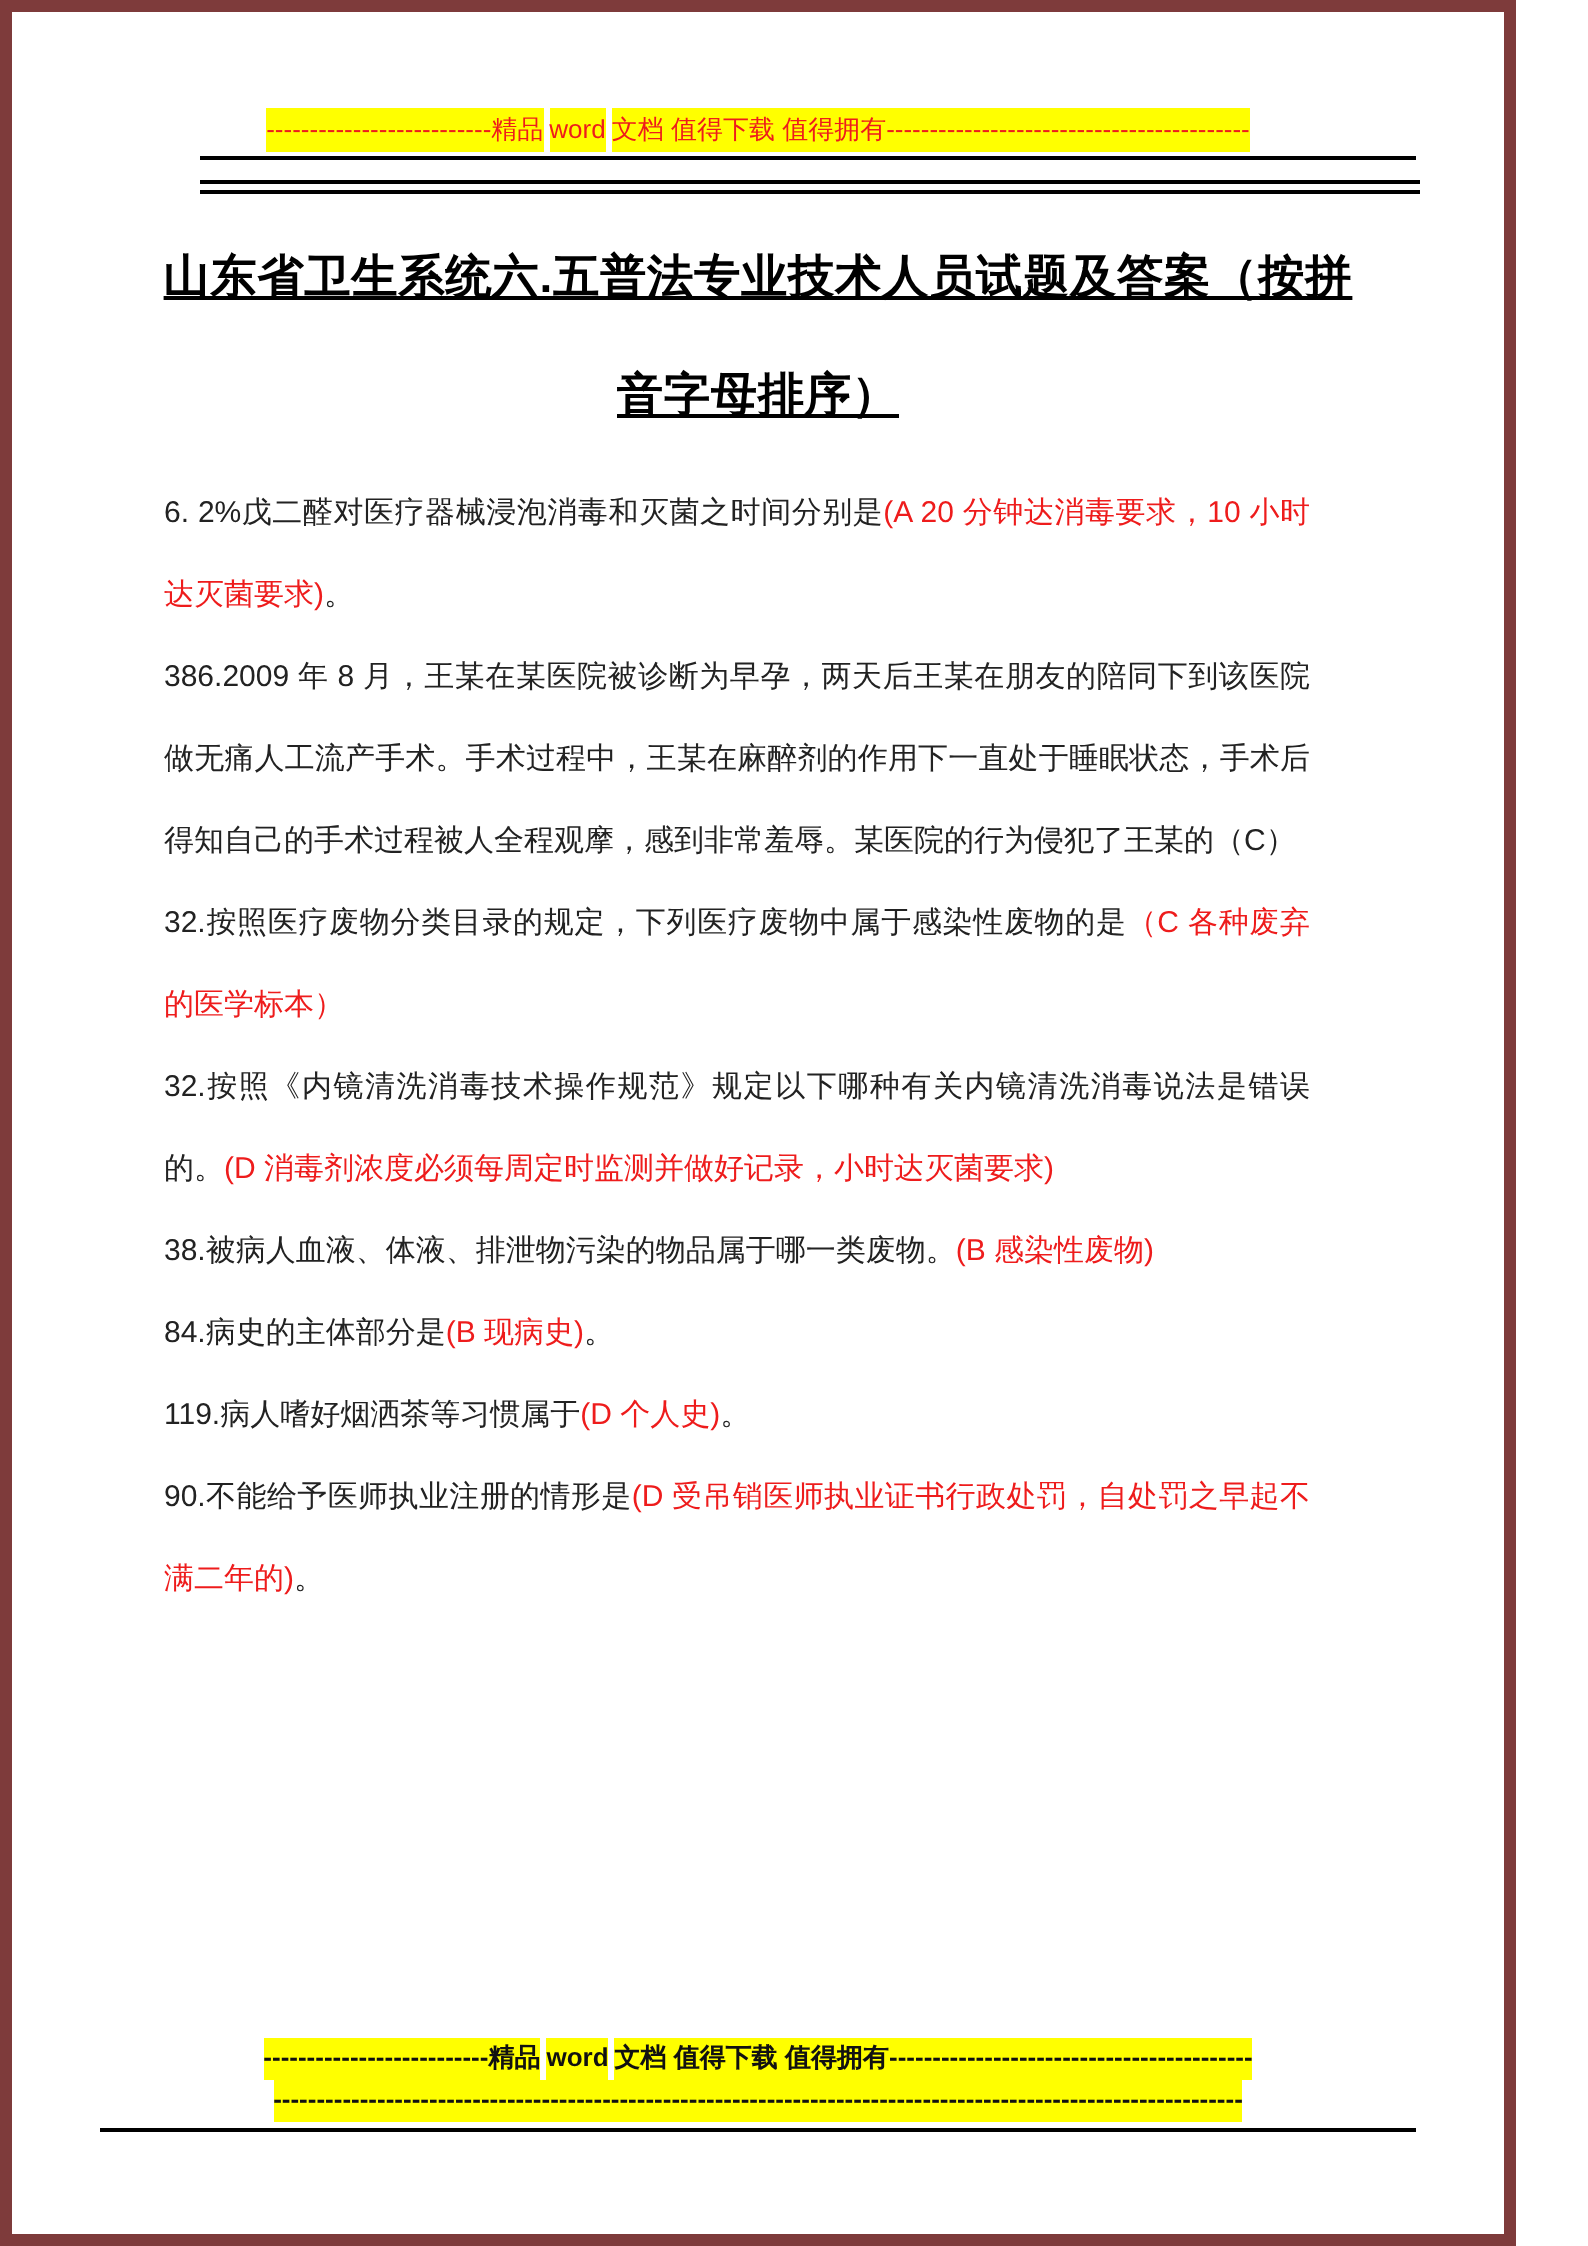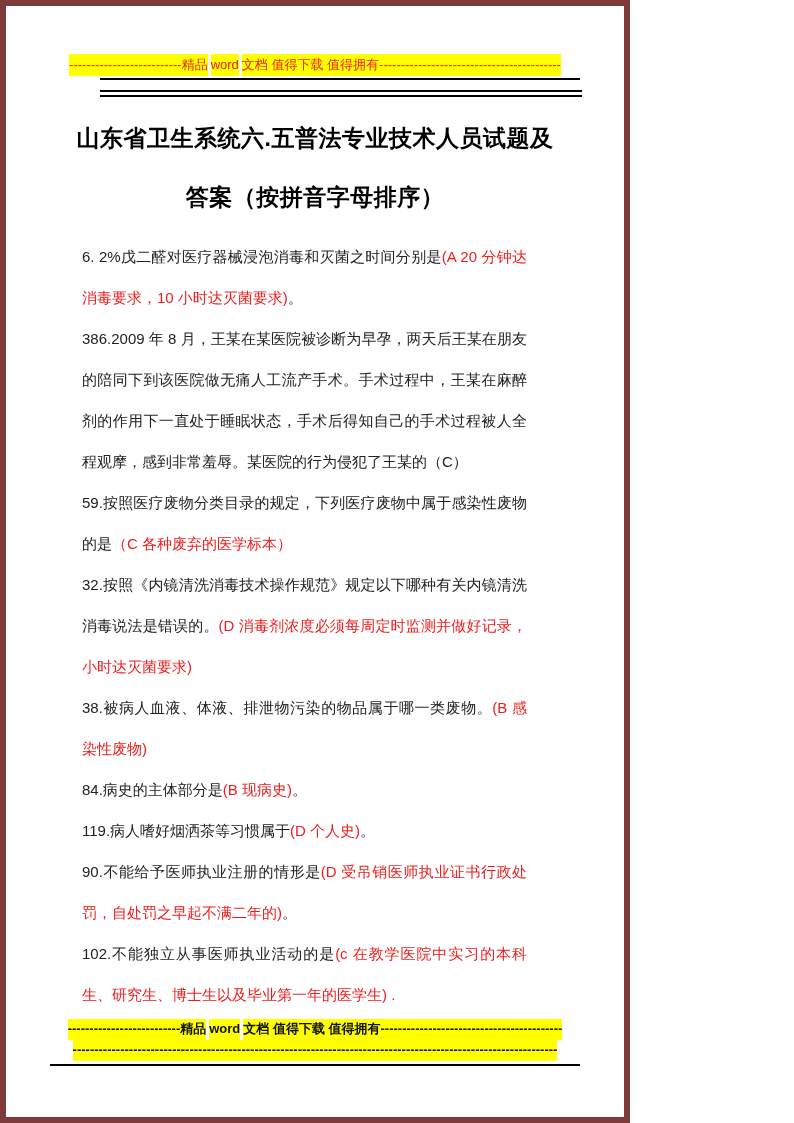--- a/index.html
+++ b/index.html
@@ -1,18 +1,18 @@
 <!DOCTYPE html>
 <html style="--border: #7e3b3b; --highlight: #ffff00; --banner_red: #ee1c1c; --answer_red: #ee1c1c; --text: #222222;"><head>
 <meta charset="utf-8">
 <style>
   html,body{margin:0;padding:0;background:#fff;}
   .page{
     position:relative;
-    width:630px;height:1123px;
+    width:758px;height:1123px;
     box-sizing:border-box;
     border:6px solid var(--border,#7e3b3b);
     background:#fff;
     font-family:"Liberation Sans","DejaVu Sans",sans-serif;
     color:var(--text,#222);
     overflow:hidden;
   }
   
   .header{padding-top:48px;}
   .band-row{text-align:center;white-space:nowrap;line-height:19px;font-size:13px;}
@@ -37,20 +37,21 @@
   }
   
   .title{
     margin:12px 70px 0 70px;
     text-align:center;
     font-size:23px;
     font-weight:bold;
     line-height:59px;
     color:#000;
     letter-spacing:0.5px;
+    text-decoration:underline;
   }
   
   .questions{
     margin:9px 97px 0 76px;
     font-size:15px;
     line-height:41px;
     text-align:justify;
   }
   .q{margin:0;padding:0;}
   .ans{color:var(--answer_red,#ee1c1c);}
@@ -71,27 +72,26 @@
     <div class="band-row band-red"><span class="band-seg">--------------------------精品</span><span class="band-seg">word</span><span class="band-seg">文档 值得下载 值得拥有------------------------------------------</span></div>
     <div class="header-rule"></div>
     <div class="double-rule"></div>
   </div>
 
   <div class="title">山东省卫生系统六.五普法专业技术人员试题及答案（按拼音字母排序）</div>
 
   <div class="questions">
       <p class="q"><span>6. 2%戊二醛对医疗器械浸泡消毒和灭菌之时间分别是</span><span class="ans">(A 20 分钟达消毒要求，10 小时达灭菌要求)</span><span>。</span></p>
       <p class="q"><span>386.2009 年 8 月，王某在某医院被诊断为早孕，两天后王某在朋友的陪同下到该医院做无痛人工流产手术。手术过程中，王某在麻醉剂的作用下一直处于睡眠状态，手术后得知自己的手术过程被人全程观摩，感到非常羞辱。某医院的行为侵犯了王某的（C）</span></p>
-      <p class="q"><span>59.按照医疗废物分类目录的规定，下列医疗废物中属于感染性废物的是</span><span class="ans">（C 各种废弃的医学标本）</span></p>
+      <p class="q"><span>32.按照医疗废物分类目录的规定，下列医疗废物中属于感染性废物的是</span><span class="ans">（C 各种废弃的医学标本）</span></p>
       <p class="q"><span>32.按照《内镜清洗消毒技术操作规范》规定以下哪种有关内镜清洗消毒说法是错误的。</span><span class="ans">(D 消毒剂浓度必须每周定时监测并做好记录，小时达灭菌要求)</span></p>
       <p class="q"><span>38.被病人血液、体液、排泄物污染的物品属于哪一类废物。</span><span class="ans">(B 感染性废物)</span></p>
       <p class="q"><span>84.病史的主体部分是</span><span class="ans">(B 现病史)</span><span>。</span></p>
       <p class="q"><span>119.病人嗜好烟洒茶等习惯属于</span><span class="ans">(D 个人史)</span><span>。</span></p>
       <p class="q"><span>90.不能给予医师执业注册的情形是</span><span class="ans">(D 受吊销医师执业证书行政处罚，自处罚之早起不满二年的)</span><span>。</span></p>
-      <p class="q"><span>102.不能独立从事医师执业活动的是</span><span class="ans">(c 在教学医院中实习的本科生、研究生、博士生以及毕业第一年的医学生) .</span></p>
     </div>
 
   <div class="footer">
     <div class="band-row band-black"><span class="band-seg">--------------------------精品</span><span class="band-seg">word</span><span class="band-seg">文档 值得下载 值得拥有------------------------------------------</span></div>
     <div class="band-row band-black">
       <span class="band-seg">----------------------------------------------------------------------------------------------------------------</span>
     </div>
     <div class="footer-rule"></div>
   </div>
 

